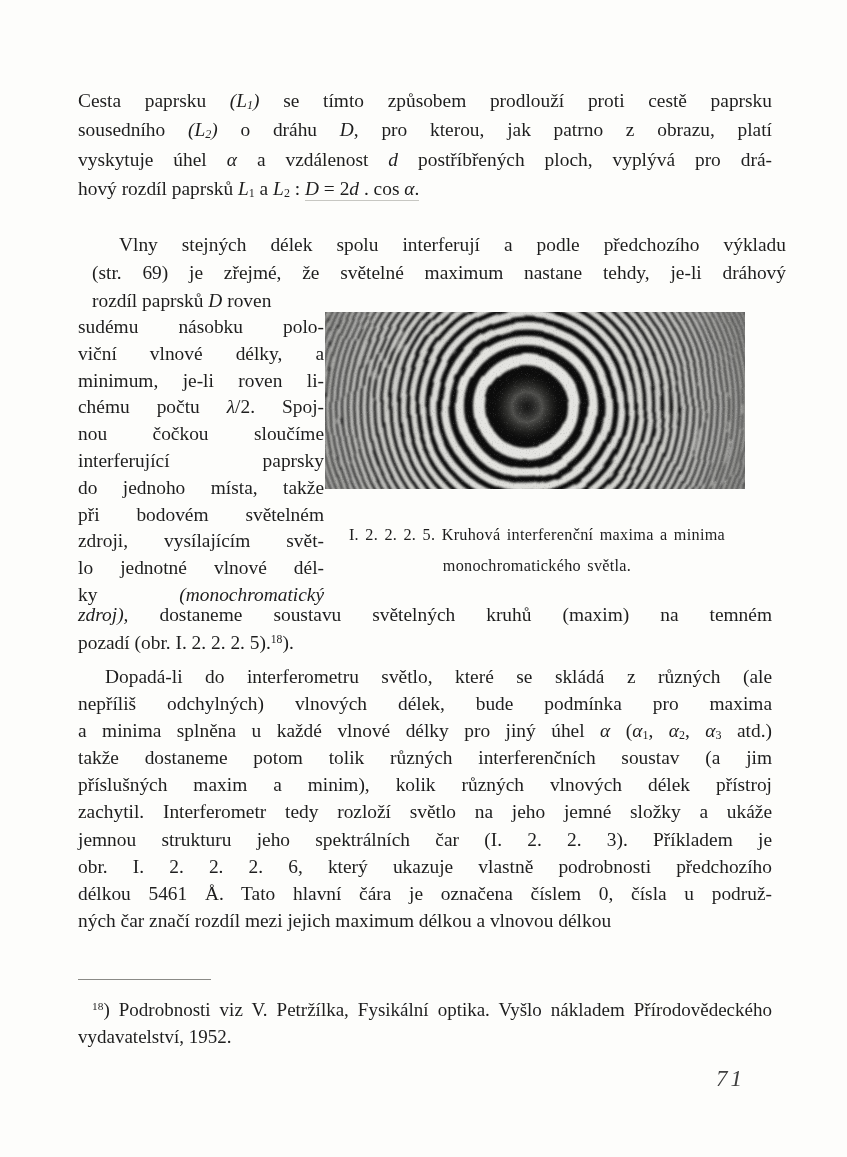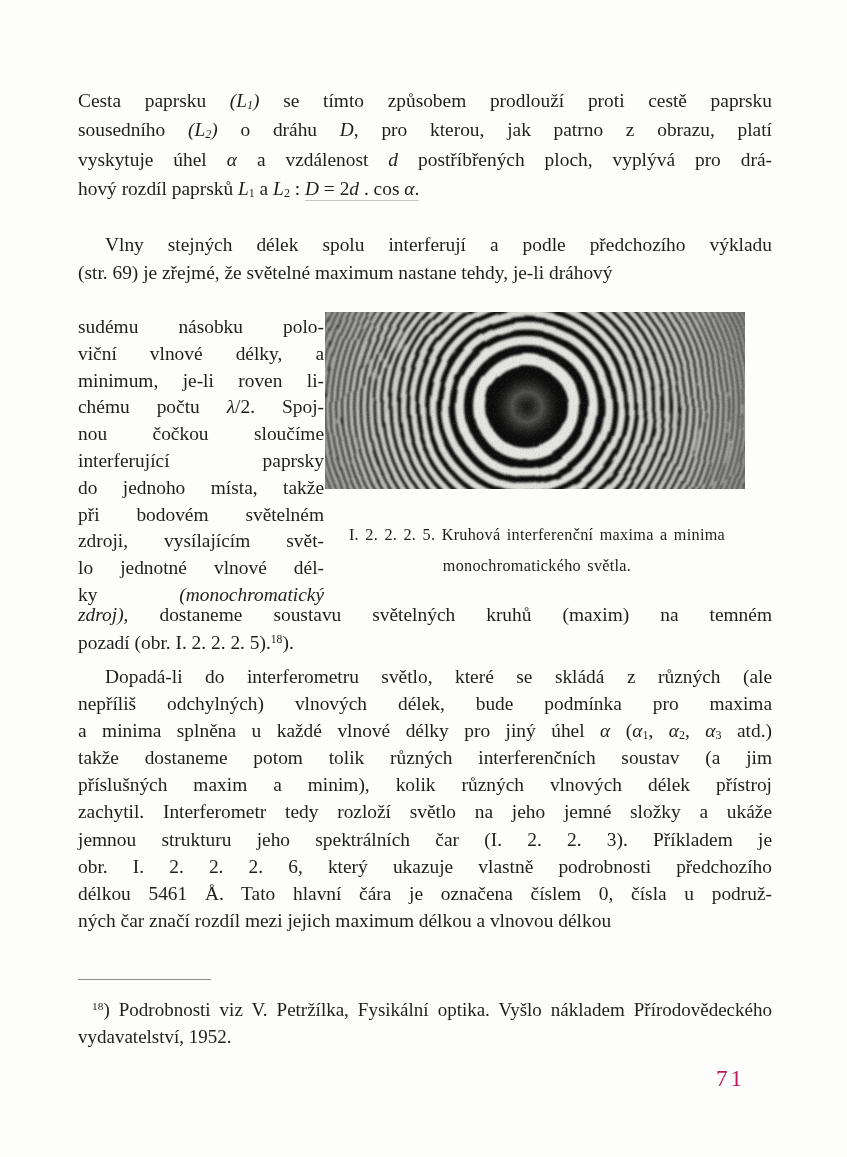--- a/index.html
+++ b/index.html
@@ -24,34 +24,34 @@
     text-align-last: justify;
     white-space: normal;
   }
   
   .end-left .line:last-child { text-align-last: left; }
   
   .indent .line:first-child { text-indent: 27px; }
   .indent-sm .line:first-child { text-indent: 14px; }
 
   #p1          { left: 78px; top: 86px;  width: 694px; line-height: 29.4px; }
-  #p2-intro    { left: 78px; top: 231px; width: 694px; line-height: 28px; }
+  #p2-intro    { left: 92px; top: 231px; width: 694px; line-height: 28px; }
   #p2-narrow   { left: 78px; top: 314px; width: 246px; line-height: 26.8px; }
   #figure      { position: absolute; left: 325px; top: 312px; width: 420px; height: 177px; }
   #figure svg  { display: block; }
   #caption     { left: 300px; top: 520px; width: 474px; line-height: 31px; font-size: 16.2px; letter-spacing: 0.3px; word-spacing: 2px; }
   #caption .line { text-align: center; text-align-last: center; }
   #p2-outro    { left: 78px; top: 601px; width: 694px; line-height: 27.5px; }
   #p3          { left: 78px; top: 663px; width: 694px; line-height: 27.1px; }
   #footnote-rule { position: absolute; left: 78px; top: 979px; width: 133px; height: 0; border-top: 1.5px solid #8a8a86; }
   #footnote    { left: 78px; top: 996px; width: 694px; line-height: 27.3px; font-size: 19px; }
   #page-number {
     position: absolute; left: 716px; top: 1066px;
-    font-size: 23px; letter-spacing: 3px;
-    color: #be185d;
+    font-size: 23px; font-style: italic; letter-spacing: 3px;
+    color: #404040;
   }
   i { font-style: italic; }
   sub { font-size: 0.62em; vertical-align: -0.18em; line-height: 0; }
   sup { font-size: 0.6em;  vertical-align: 0.5em;  line-height: 0; }
   
   .pencil { border-bottom: 1.5px solid #c7c7c2; padding-bottom: 1px; }
 </style>
 </head>
 <body>
 
@@ -62,20 +62,21 @@
   <div class="line">Cesta paprsku <i>(L<sub>1</sub>)</i> se tímto způsobem prodlouží proti cestě paprsku</div>
       <div class="line">sousedního <i>(L<sub>2</sub>)</i> o dráhu <i>D</i>, pro kterou, jak patrno z obrazu, platí</div>
       <div class="line">vyskytuje úhel <i>α</i> a vzdálenost <i>d</i> postříbřených ploch, vyplývá pro drá-</div>
       <div class="line">hový rozdíl paprsků <i>L</i><sub>1</sub> a <i>L</i><sub>2</sub> : <span class="pencil"><i>D</i> = 2<i>d</i> . cos <i>α</i>.</span></div>
     </div>
 
   <div class="tblock end-left indent" id="p2-intro">
 
   <div class="line">Vlny stejných délek spolu interferují a podle předchozího výkladu</div>
       <div class="line">(str. 69) je zřejmé, že světelné maximum nastane tehdy, je-li dráhový</div>
+      <div class="line">rozdíl paprsků <i>D</i> roven</div>
     </div>
 
   <div class="tblock" id="p2-narrow">
 
   <div class="line">sudému násobku polo-</div>
       <div class="line">viční vlnové délky, a</div>
       <div class="line">minimum, je-li roven li-</div>
       <div class="line">chému počtu <i>λ</i>/2. Spoj-</div>
       <div class="line">nou čočkou sloučíme</div>
       <div class="line">interferující paprsky</div>

